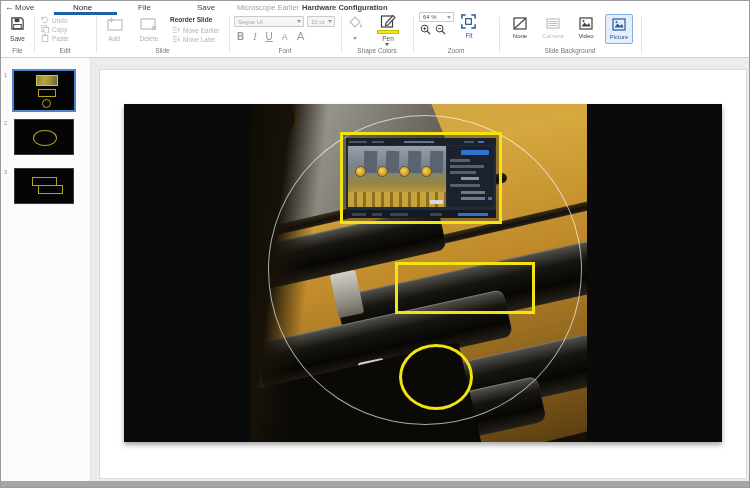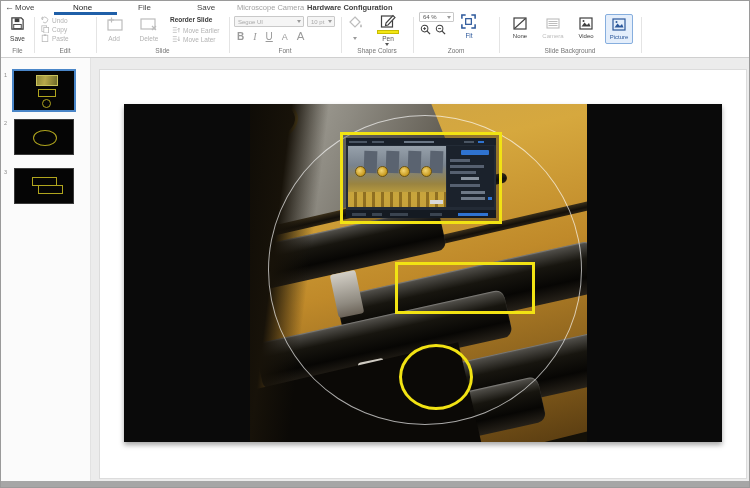--- a/index.html
+++ b/index.html
@@ -123,21 +123,21 @@
 
   <div class="ribbon">
 
     <span class="back-arrow">←</span>
     <span class="tab" style="left:14px;">Move</span>
     <span class="tab active" style="left:72px;">None</span>
     <div class="tab-underline"></div>
     <span class="tab" style="left:137px;">File</span>
     <span class="tab" style="left:196px;">Save</span>
     <div class="titlebar">
-      <span class="app">Microscope Camera</span><span class="doc">Hardware Configuration</span>
+      <span class="app">Microscope Earlier</span><span class="doc">Hardware Configuration</span>
     </div>
 
     <div class="vsep" style="left:33px;"></div>
     <div class="vsep" style="left:95px;"></div>
     <div class="vsep" style="left:228px;"></div>
     <div class="vsep" style="left:340px;"></div>
     <div class="vsep" style="left:412px;"></div>
     <div class="vsep" style="left:498px;"></div>
     <div class="vsep" style="left:640px;"></div>
 

